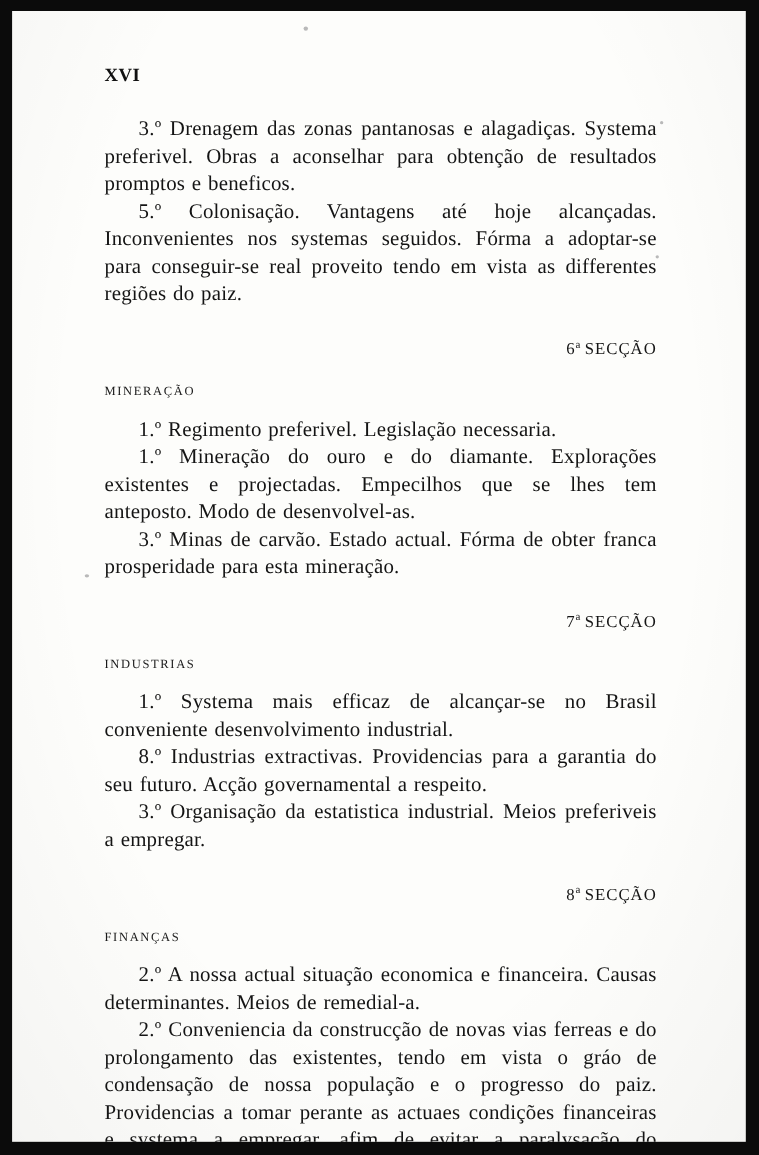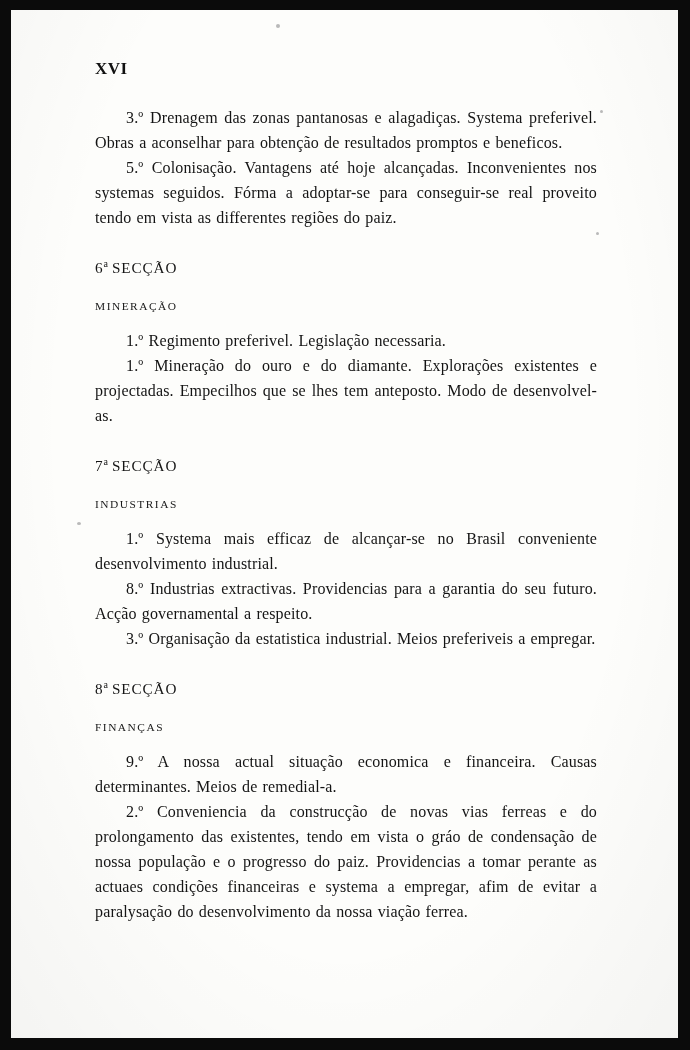--- a/index.html
+++ b/index.html
@@ -51,37 +51,37 @@
   .page-number {
     font-size: 17px;
     font-weight: bold;
     letter-spacing: 0.5px;
     color: #111;
     margin: 0 0 26px 0;
     line-height: 1.1;
   }
 
   .body-para {
-    font-size: 16px;
+    font-size: 19px;
     line-height: 25.0px;
     color: #141414;
     margin: 0;
     text-align: justify;
     text-indent: 31px;
     letter-spacing: 0.01em;
     word-spacing: 0.06em;
     -webkit-font-smoothing: none;
   }
 
   .body-para + .body-para {
     margin-top: 0px;
   }
 
   .section-title {
-    text-align: left;
+    text-align: right;
     font-size: 15.2px;
     color: #151515;
     margin: 21px 0 0 0;
     line-height: 25px;
     letter-spacing: 0.9px;
   }
   .section-title .ord {
     font-size: 10px;
     vertical-align: super;
     letter-spacing: 0;
@@ -128,35 +128,36 @@
       <p class="body-para">5.º Colonisação. Vantagens até hoje alcançadas. Inconvenientes nos systemas seguidos. Fórma a adoptar-se para conseguir-se real proveito tendo em vista as differentes regiões do paiz.</p>
 
       <div class="section-title">
         <span>6</span><span class="ord">a</span><span class="secword">SECÇÃO</span>
       </div>
 
       <div class="section-subtitle">MINERAÇÃO</div>
 
       <p class="body-para">1.º Regimento preferivel. Legislação necessaria.</p>
       <p class="body-para">1.º Mineração do ouro e do diamante. Explorações existentes e projectadas. Empecilhos que se lhes tem anteposto. Modo de desenvolvel-as.</p>
+      <p class="body-para">3.º Minas de carvão. Estado actual. Fórma de obter franca prosperidade para esta mineração.</p>
 
       <div class="section-title">
         <span>7</span><span class="ord">a</span><span class="secword">SECÇÃO</span>
       </div>
 
       <div class="section-subtitle">INDUSTRIAS</div>
 
       <p class="body-para">1.º Systema mais efficaz de alcançar-se no Brasil conveniente desenvolvimento industrial.</p>
       <p class="body-para">8.º Industrias extractivas. Providencias para a garantia do seu futuro. Acção governamental a respeito.</p>
       <p class="body-para">3.º Organisação da estatistica industrial. Meios preferiveis a empregar.</p>
 
       <div class="section-title">
         <span>8</span><span class="ord">a</span><span class="secword">SECÇÃO</span>
       </div>
 
       <div class="section-subtitle">FINANÇAS</div>
 
-      <p class="body-para">9.º A nossa actual situação economica e financeira. Causas determinantes. Meios de remedial-a.</p>
+      <p class="body-para">2.º A nossa actual situação economica e financeira. Causas determinantes. Meios de remedial-a.</p>
       <p class="body-para">2.º Conveniencia da construcção de novas vias ferreas e do prolongamento das existentes, tendo em vista o gráo de condensação de nossa população e o progresso do paiz. Providencias a tomar perante as actuaes condições financeiras e systema a empregar, afim de evitar a paralysação do desenvolvimento da nossa viação ferrea.</p>
 
     </div>
   </div>
 </div>
 
 </body></html>

